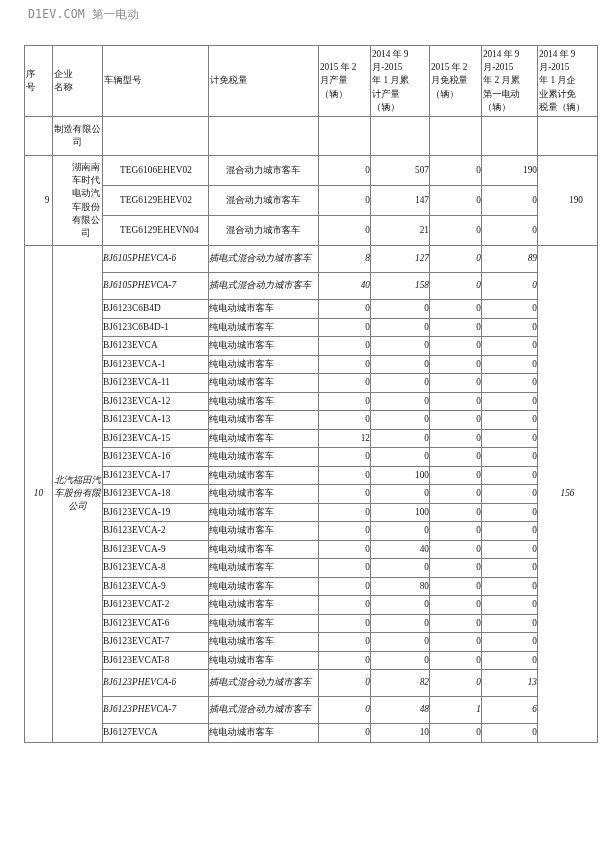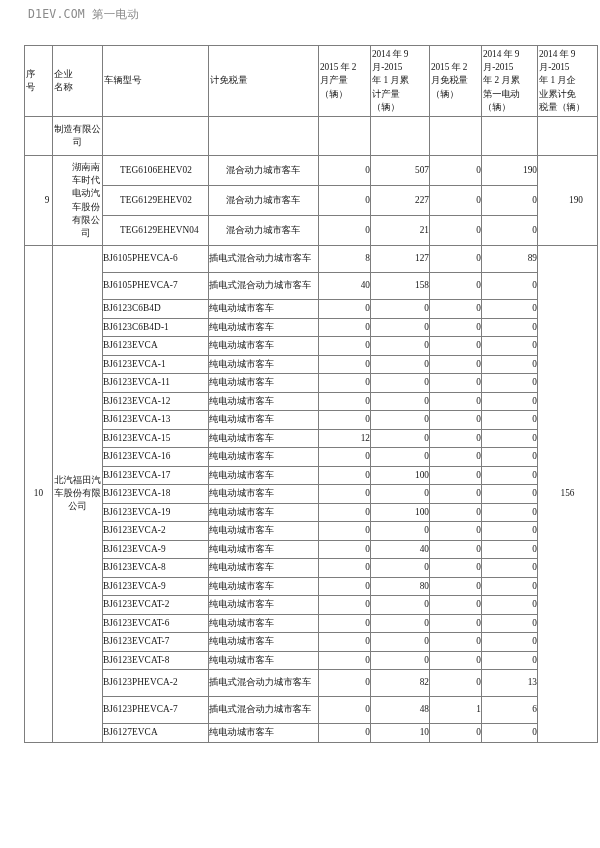--- a/index.html
+++ b/index.html
@@ -101,21 +101,21 @@
     padding: 3px 4px 3px 8px;
     font-size: 9.4px;
     line-height: 1.48;
     margin-left: 40px;
   }
   td.num {
     text-align: right;
     padding: 3px 9px 3px 2px;
     font-size: 9.5px;
   }
-  tr.r-tall td { height: 26px; }
+  tr.r-tall td { height: 26px; font-style: italic; }
   tr.r-std  td { height: 17.5px; }
   tr.r-part td { height: 38px; }
   tr.r-grp9 td { height: 29px; padding-left: 17px; }
 </style>
 </head>
 <body>
 
 <div class="page">
 
   <div class="watermark">D1EV.COM 第一电动</div>
@@ -202,21 +202,21 @@
             <td class="num">0</td>
             <td class="num">507</td>
             <td class="num">0</td>
             <td class="num">190</td>
             <td class="total" rowspan="3">190</td>
           </tr>
           <tr class="r-grp9">
             <td class="model">TEG6129EHEV02</td>
             <td class="product">混合动力城市客车</td>
             <td class="num">0</td>
-            <td class="num">227</td>
+            <td class="num">147</td>
             <td class="num">0</td>
             <td class="num">0</td>
           </tr>
           <tr class="r-grp9">
             <td class="model">TEG6129EHEVN04</td>
             <td class="product">混合动力城市客车</td>
             <td class="num">0</td>
             <td class="num">21</td>
             <td class="num">0</td>
             <td class="num">0</td>
@@ -394,21 +394,21 @@
           </tr>
           <tr class="r-std">
             <td class="model">BJ6123EVCAT-8</td>
             <td class="product">纯电动城市客车</td>
             <td class="num">0</td>
             <td class="num">0</td>
             <td class="num">0</td>
             <td class="num">0</td>
           </tr>
           <tr class="r-tall">
-            <td class="model">BJ6123PHEVCA-2</td>
+            <td class="model">BJ6123PHEVCA-6</td>
             <td class="product">插电式混合动力城市客车</td>
             <td class="num">0</td>
             <td class="num">82</td>
             <td class="num">0</td>
             <td class="num">13</td>
           </tr>
           <tr class="r-tall">
             <td class="model">BJ6123PHEVCA-7</td>
             <td class="product">插电式混合动力城市客车</td>
             <td class="num">0</td>

